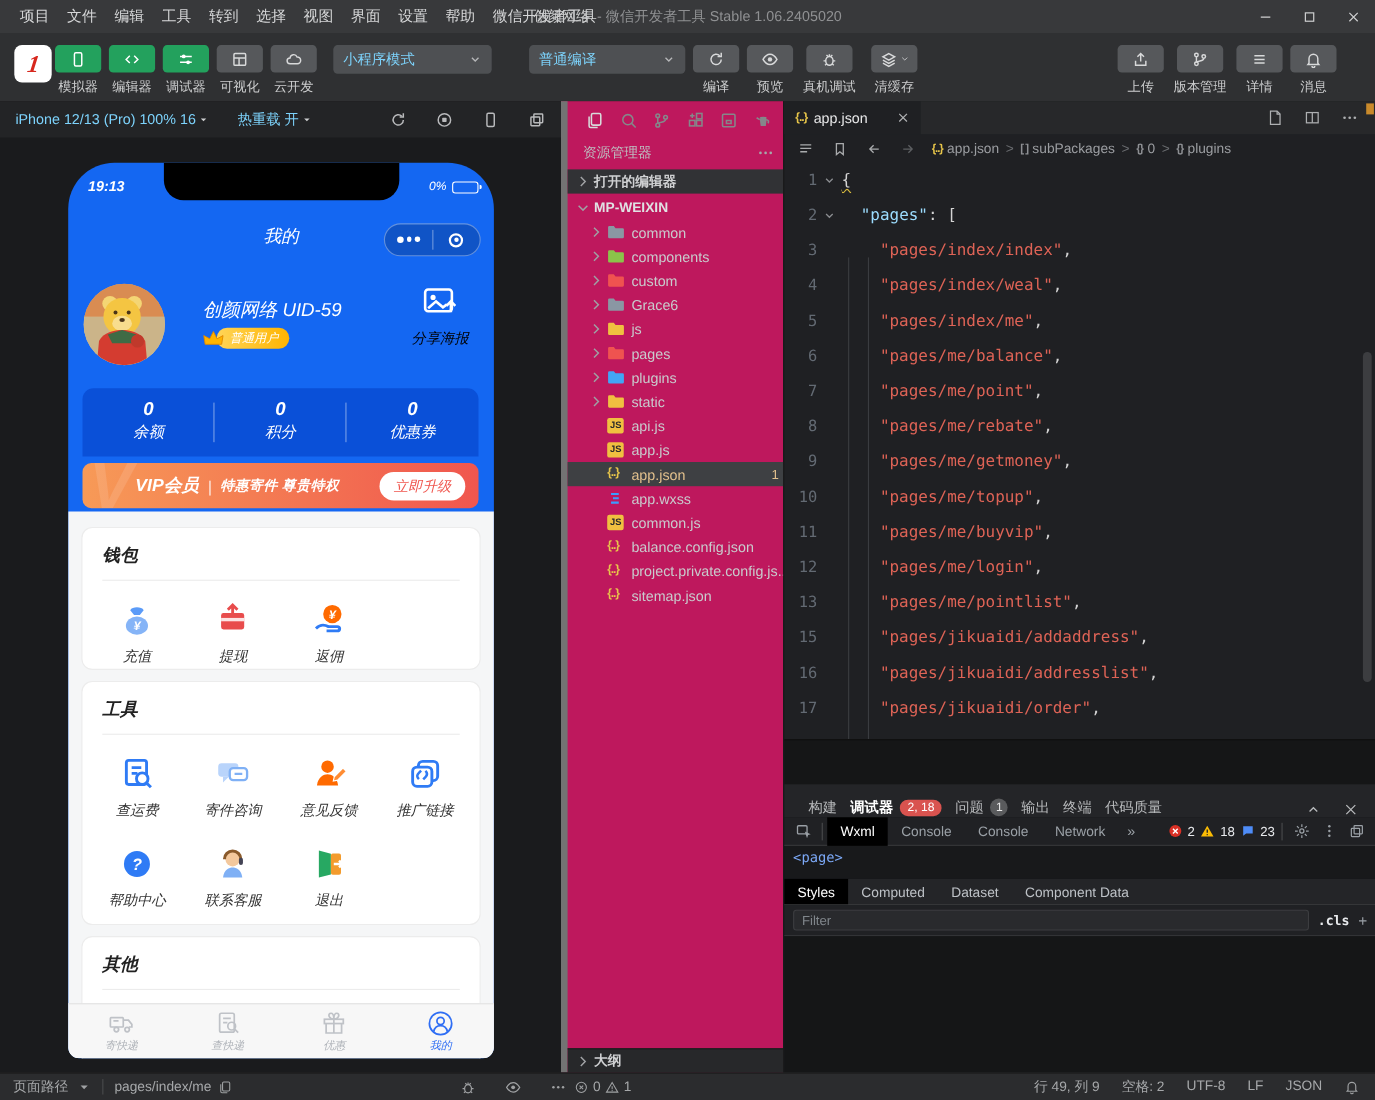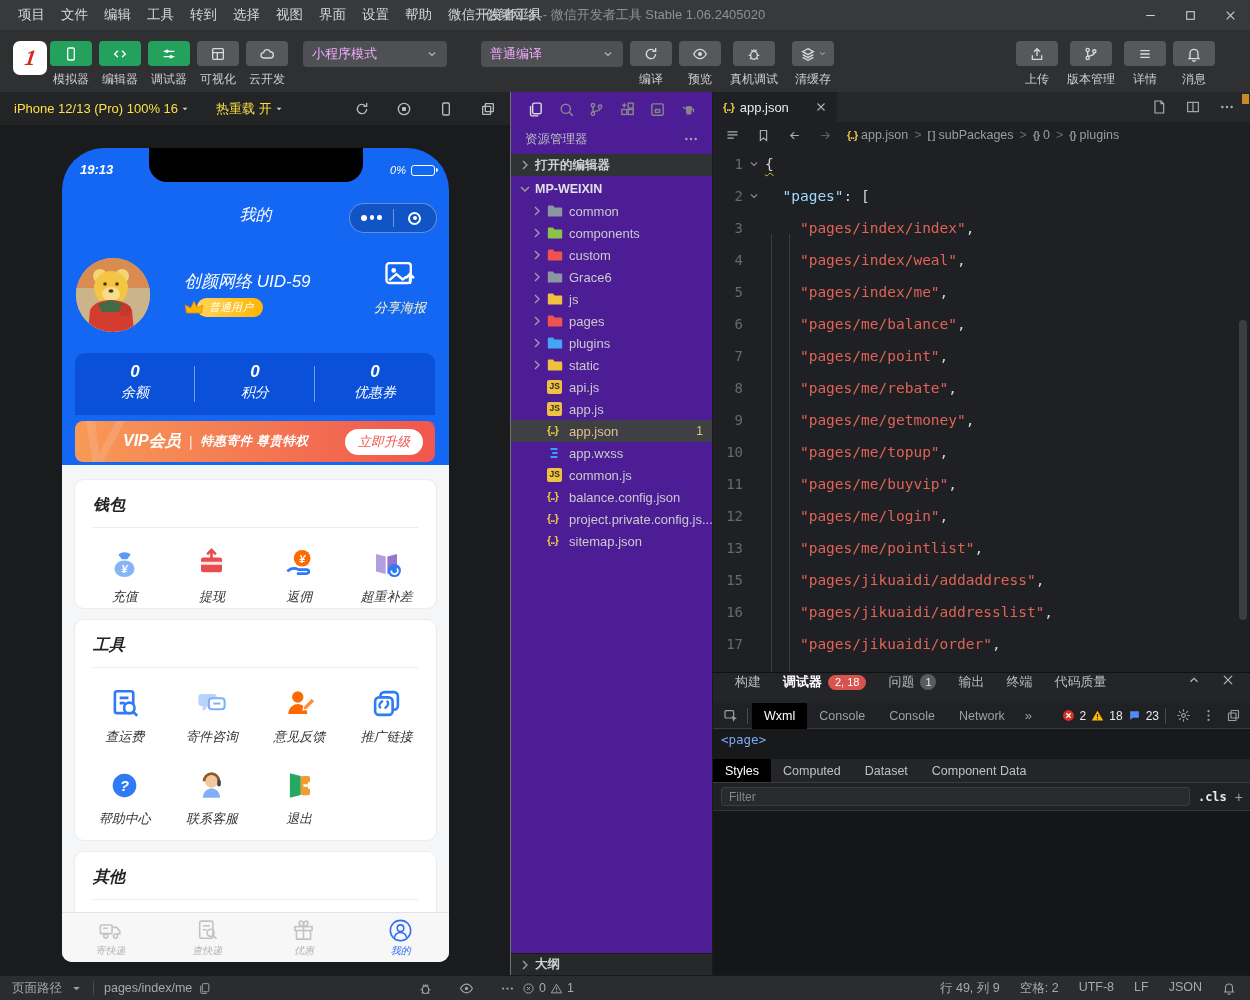--- a/index.html
+++ b/index.html
@@ -24,32 +24,32 @@
   #logo { position:absolute; left:13px; top:11px; width:34px; height:34px; background:#fff; border-radius:7px; display:flex; align-items:center; justify-content:center; }
   #logo span { color:#d7281e; font-weight:bold; font-size:22px; font-style:italic; font-family:"Liberation Serif",serif; transform:skewX(-8deg); }
   .tb-group { position:absolute; top:11px; display:flex; gap:7px; }
   .tb-item { width:42px; display:flex; flex-direction:column; align-items:center; }
   .tb-item.wide { width:52px; }
   .tb-btn { width:42px; height:25px; border-radius:4px; display:flex; align-items:center; justify-content:center; color:#fff; }
   .tb-btn.green { background:#23a15d; }
   .tb-btn.gray { background:#56585b; color:#d8d9da; }
   .tb-btn .icon { width:16px; height:16px; }
   .tb-label { margin-top:5px; font-size:12px; color:#cdcecf; white-space:nowrap; }
-  .tb-select { position:absolute; top:11px; height:26px; background:#4e5053; border-radius:4px; display:flex; align-items:center; padding:0 9px; color:#f0abfc; font-size:13px; }
+  .tb-select { position:absolute; top:11px; height:26px; background:#4e5053; border-radius:4px; display:flex; align-items:center; padding:0 9px; color:#7dd3fc; font-size:13px; }
   .tb-select .caret { margin-left:auto; width:12px; height:12px; color:#b5b6b8; }
   .caret-mini { width:10px; height:10px; color:#cfd0d1; margin-left:2px; }
 
   
   #main { position:absolute; left:0; top:92px; width:1250px; height:883px; }
   #simulator { position:absolute; left:0; top:0; width:510px; height:883px; background:#1a1b1d; }
-  #explorer { position:absolute; left:510px; top:0; width:202px; height:883px; background:#4c1d95; border-left:1px solid #737373; }
+  #explorer { position:absolute; left:510px; top:0; width:202px; height:883px; background:#be185d; border-left:6px solid #737373; }
   #right { position:absolute; left:712px; top:0; width:538px; height:883px; background:#1f2023; border-left:1px solid #1a1a1a; }
 
   
-  #sim-bar { position:absolute; left:0; top:0; width:510px; height:33px; background:#232426; display:flex; align-items:center; color:#fde047; font-size:13px; }
+  #sim-bar { position:absolute; left:0; top:0; width:510px; height:33px; background:#232426; display:flex; align-items:center; color:#7dd3fc; font-size:13px; }
   #device-label { margin-left:14px; display:flex; align-items:center; }
   #hot-reload { margin-left:26px; display:flex; align-items:center; }
   #sim-bar-icons { margin-left:auto; margin-right:14px; display:flex; gap:26px; }
   #sim-bar-icons .icon { width:16px; height:16px; color:#b9babc; }
 
   #phone { position:absolute; left:62px; top:56px; width:387px; height:814px; background:#1467f2; border-radius:42px 42px 10px 10px; overflow:hidden;font-style:italic; }
   #notch { position:absolute; left:50%; transform:translateX(-50%); top:0; width:214px; height:34px; background:#000; border-radius:0 0 18px 18px; }
   #p-status { position:absolute; left:0; top:0; width:100%; height:40px; color:#fff; }
   #p-time { position:absolute; left:18px; top:14px; font-size:13px; font-weight:bold; }
   #p-batt { position:absolute; right:14px; top:16px; display:flex; align-items:center; gap:5px; font-size:11px; }
@@ -68,21 +68,21 @@
 
   #p-profile { position:absolute; left:0; top:100px; width:100%; height:100px; color:#fff; }
   #avatar { position:absolute; left:14px; top:10px; width:74px; height:74px; border-radius:50%; overflow:hidden; background:linear-gradient(#e8a96b 0 38%, #d8c79a 38% 100%); }
   #avatar svg { width:100%; height:100%; }
   #p-name { position:absolute; left:122px; top:22px; font-size:17px; }
   #p-badge { position:absolute; left:122px; top:50px; height:19px; display:flex; align-items:center; }
   #p-badge .crown { width:20px; height:20px; margin-right:-7px; position:relative; z-index:2; }
   #p-badge .pill { background:linear-gradient(90deg,#ffd558,#ffb400); border-radius:10px; padding:2px 10px 2px 12px; font-size:11px; color:#fff;text-align:center; }
   #p-share { position:absolute; right:16px; top:8px; width:66px; text-align:center; }
   #p-share .icon { width:36px; height:36px; }
-  #p-share .lbl { margin-top:4px; font-size:13px; color:#fef9c3; }
+  #p-share .lbl { margin-top:4px; font-size:13px; color:#000000; }
 
   #p-stats { position:absolute; left:13px; top:205px; width:360px; height:62px; background:#0a50d8; border-radius:10px 10px 0 0; display:flex; color:#fff; }
   .stat { flex:1; text-align:center; padding-top:9px; position:relative; }
   .stat:not(:last-child)::after { content:""; position:absolute; right:0; top:13px; width:1px; height:36px; background:rgba(255,255,255,.45); }
   .stat .v { font-size:17px; font-weight:bold; }
   .stat .l { font-size:14px; margin-top:2px; }
 
   #p-vip { position:absolute; left:13px; top:273px; width:360px; height:41px; border-radius:8px; background:linear-gradient(90deg,#f79a57,#f0564e); display:flex; align-items:center; overflow:hidden; }
   #p-vip::before { content:"V"; position:absolute; left:6px; top:-14px; font-size:60px; font-weight:bold; color:rgba(255,255,255,.12); font-style:italic; }
   #vip-title { color:#fff; font-size:16px; font-weight:bold; margin-left:48px; }
@@ -155,21 +155,21 @@
   .key { color:#9cdcfe; }
   .str { color:#de6356; }
   .squig { text-decoration:underline wavy #d7ba3d 1px; text-underline-offset:3px; }
   .guide1,.guide2 { position:absolute; top:86px; bottom:0; width:1px; background:#3a3c40; }
   .guide1 { left:58px; } .guide2 { left:76px; }
   #ed-scroll { position:absolute; right:3px; top:228px; width:8px; height:300px; background:#3c3d40; border-radius:4px; }
   #ed-marker { position:absolute; right:1px; top:2px; width:7px; height:10px; background:#c98a2b; }
 
   
   #debug { position:absolute; left:0; top:580px; width:538px; height:303px; background:#151617; border-top:1px solid #101010; }
-  #dbg-tabs { height:30px; background:#242528; display:flex; align-items:flex-start; gap:22px; padding-left:22px; font-size:13px; color:#b9bbbd; }
+  #dbg-tabs { height:30px; background:#242528; display:flex; align-items:flex-end; gap:12px; padding-left:22px; font-size:13px; color:#b9bbbd;margin-top:40px; }
   .dbg-tab { display:flex; align-items:center; gap:6px; }
   .dbg-tab.active { color:#fff; font-weight:bold; }
   .badge-red { background:#d9534f; color:#fff; font-size:11px; border-radius:9px; padding:1.5px 7px; font-weight:normal; }
   .badge-gray { background:#5a5b5d; color:#e8e8e8; font-size:11px; border-radius:50%; width:16px; height:16px; display:inline-flex; align-items:center; justify-content:center; font-weight:normal; }
   #dbg-win-icons { margin-left:auto; display:flex; gap:20px; padding-right:16px; }
   #dbg-win-icons .icon { width:14px; height:14px; color:#b9bbbd; }
 
   #devtools-bar { height:26px; background:#202124; display:flex; align-items:center; border-bottom:1px solid #3a3b3d; }
   #devtools-bar .insp { width:16px; height:16px; color:#9aa0a6; margin:0 8px 0 10px; }
   .dt-sep { width:1px; height:16px; background:#4a4b4d; margin-right:4px; }
@@ -585,31 +585,20 @@
                 </div>
                 <div class="p-gi">
                   <span class="icon">
                     <svg viewBox="0 0 40 40">
                       <circle cx="23" cy="14" r="9.5" fill="#ff6a00"></circle>
                       <text x="23" y="19" font-size="13" fill="#fff" text-anchor="middle" font-weight="bold">¥</text>
                       <path d="M6 29c5-5 9-4 13-2h9c3.5 0 3.5 4.5 0 4.5H17" fill="none" stroke="#2f7bf5" stroke-width="3"></path>
                     </svg>
                   </span>
                   <div class="lbl">返佣</div>
-                </div>
-                <div class="p-gi">
-                  <span class="icon">
-                    <svg viewBox="0 0 40 40">
-                      <path d="M8 9l11 3v20L8 29z" fill="#b39ddb"></path>
-                      <path d="M32 9l-11 3v20l11-3z" fill="#9575cd"></path>
-                      <circle cx="29" cy="28" r="7.5" fill="#2f7bf5"></circle>
-                      <path d="M25.5 28a3.8 3.8 0 106.5-2.3" fill="none" stroke="#fff" stroke-width="2"></path>
-                    </svg>
-                  </span>
-                  <div class="lbl">超重补差</div>
                 </div>
               </div>
           </div>
           <div class="p-card" id="card-tools">
             <div class="c-title">工具</div>
             <div class="c-div"></div>
             <div class="p-grid" id="tools-grid">
                 <div class="p-gi">
                   <span class="icon">
                     <svg viewBox="0 0 40 40">

